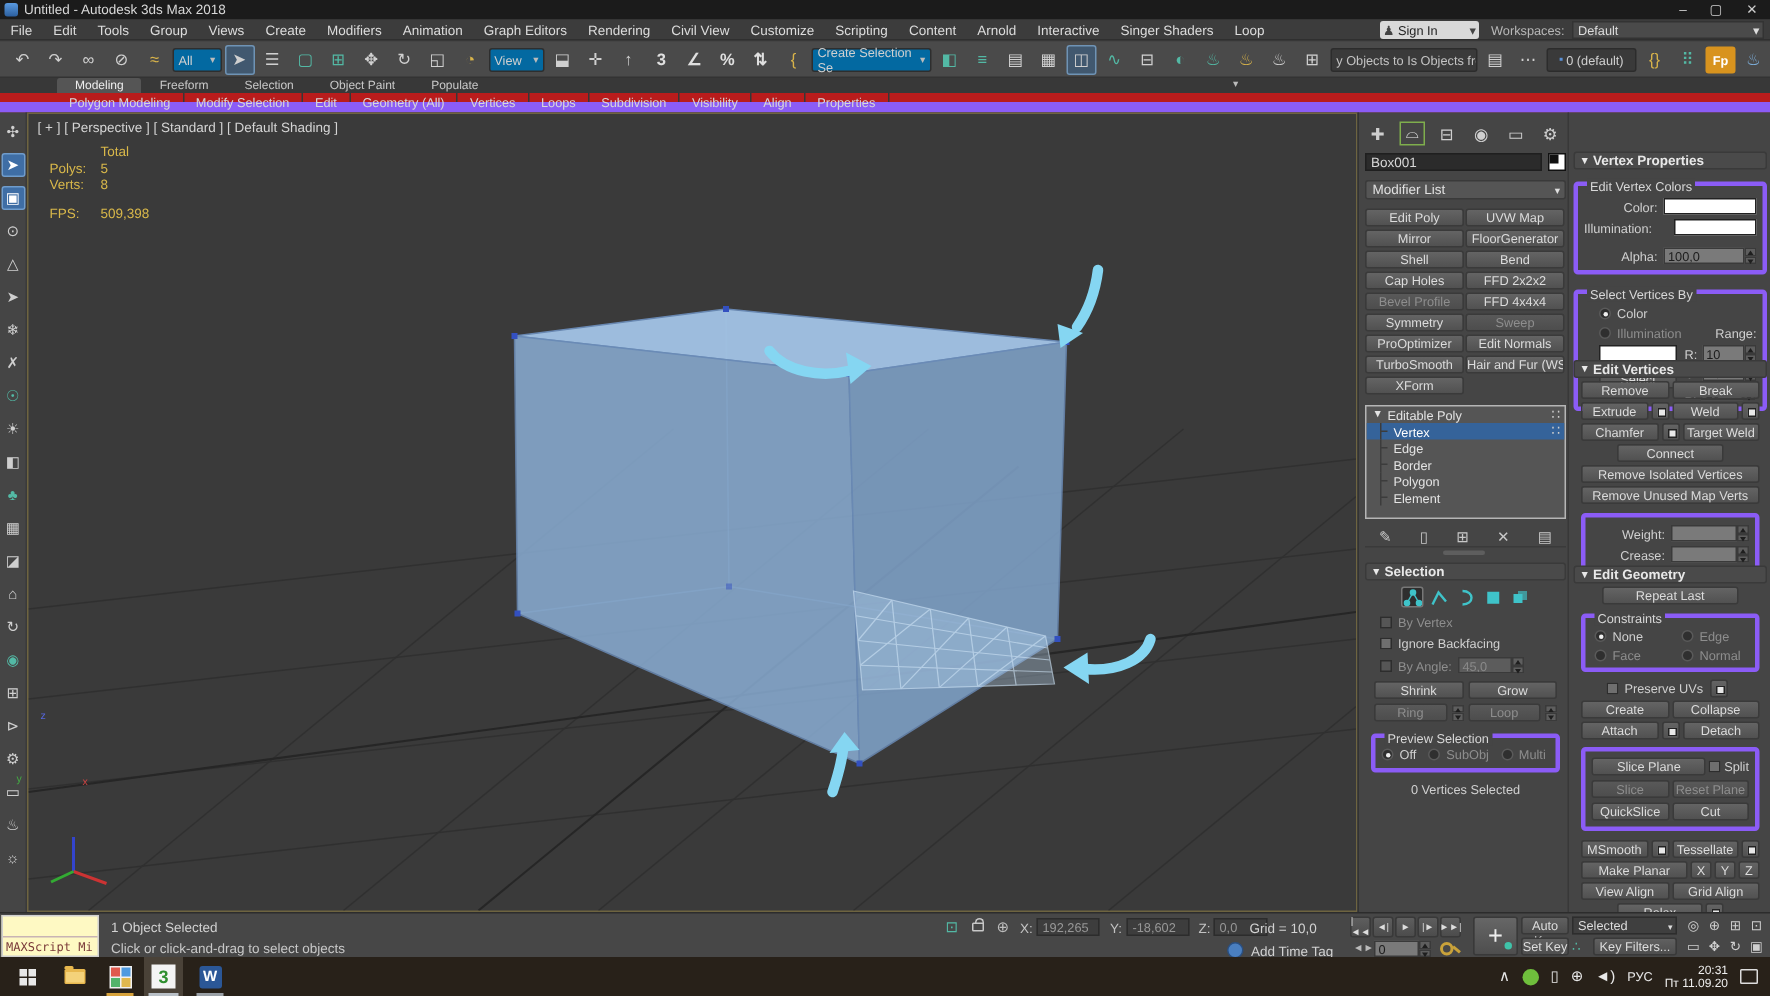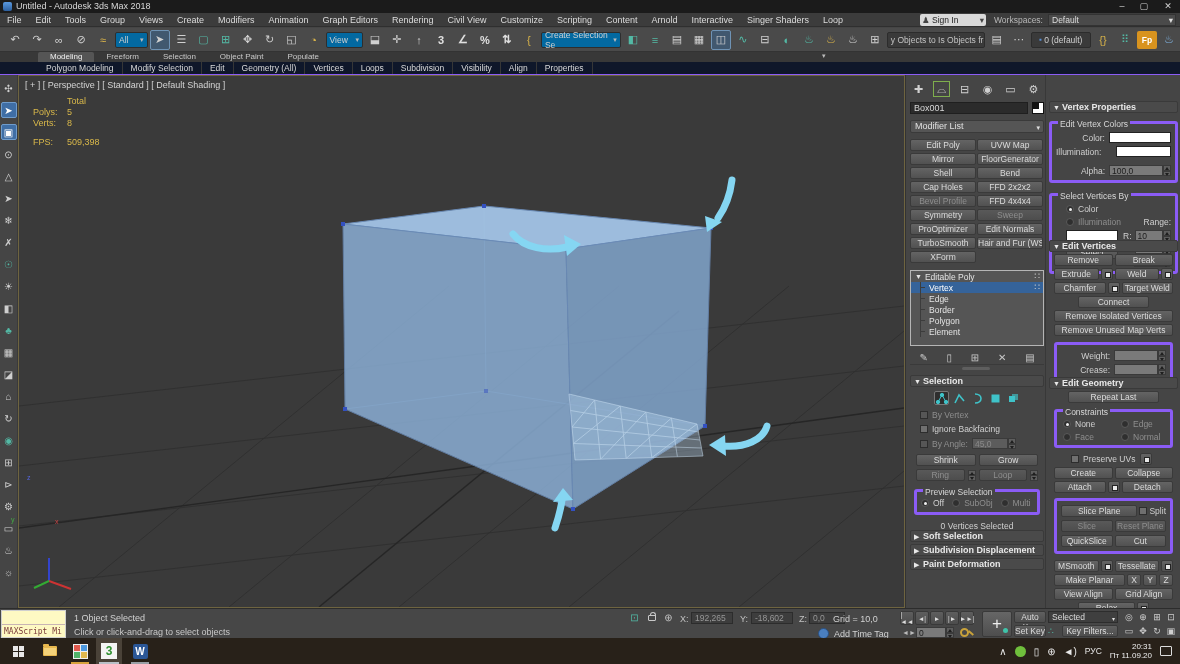--- a/index.html
+++ b/index.html
@@ -41,21 +41,21 @@
   .tb-label { font-size:8.5px; }
   .tb-caret { margin-left:auto; padding-left:3px; font-size:7px; color:#bbb; }
   .tb-label:empty, .tb-caret:empty, .tb-glyph:empty { display:none; }
 
   
   .ribbon-tabs { position:absolute; left:0; top:52px; width:1180px; height:10px; background:#383838; display:flex; padding-left:38px; }
   .rtab { padding:0 12px; font-size:8px; color:#c9c9c9; line-height:10px; }
   .rtab.active { background:#555; color:#eee; border-radius:2px 2px 0 0; }
   .ribbon-grip { position:absolute; left:2px; top:54px; width:16px; height:20px; color:#b09a4e; font-size:10px; }
   .ribbon-more { position:absolute; left:822px; top:52px; font-size:7px; color:#bbb; }
-  .ribbon2 { position:absolute; left:0; top:62px; width:1180px; height:13px; background:#0f172a; display:flex; padding-left:38px; border-bottom:1px solid #8b5cf6; }
+  .ribbon2 { position:absolute; left:0; top:62px; width:1180px; height:13px; background:#b91c1c; display:flex; padding-left:38px; border-bottom:7px solid #8b5cf6; }
   .r2-item { padding:0 8px; font-size:8.5px; color:#d8d8d8; line-height:13px; border-right:1px solid #373737; white-space:nowrap; }
 
   
   .leftbar { position:absolute; left:0; top:75px; width:18px; height:533px; background:#454545; display:flex; flex-direction:column; align-items:center; padding-top:2px; border-right:1px solid #3a3a3a; }
   .lb-icon { width:16px; height:16px; margin:3px 0; display:flex; align-items:center; justify-content:center; font-size:10px; color:#cfcfcf; border-radius:2px; }
   .lb-icon.active { background:#3f6ea5; border:1px solid #6f9ccc; color:#fff; }
   .lb-icon.teal { color:#53b9a5; }
 
   
   .viewport { position:absolute; left:18px; top:75px; width:887px; height:533px; background:#3a3a3a; border:1px solid #6e6440; }
@@ -713,32 +713,20 @@
             </span>
           <span class="r">
               <span class="radio"></span>
               <span class="lbl dis-t">Multi</span>
             </span>
         </div>
       </div>
       <div class="lbl" style="text-align:center; margin-top:6px">0 Vertices Selected</div>
     </div>
 
-    <div class="abs" style="left:4px; top:455px; width:134px">
-
-    <div class="rollout" style="margin-bottom:2px">
-          <span class="arr">▶</span><span>Soft Selection</span>
-        </div>
-        <div class="rollout" style="margin-bottom:2px">
-          <span class="arr">▶</span><span>Subdivision Displacement</span>
-        </div>
-        <div class="rollout" style="margin-bottom:2px">
-          <span class="arr">▶</span><span>Paint Deformation</span>
-        </div>
-      </div>
   </div>
 
   <div class="cmdpanel2">
 
     <div class="abs" style="left:3px; top:26px; width:129px">
       <div class="rollout">
         <span class="arr">▼</span><span>Vertex Properties</span>
       </div>
       <div class="grp" style="margin-top:8px; padding:8px 4px 4px 4px">
         <div class="grp-title">Edit Vertex Colors</div>

